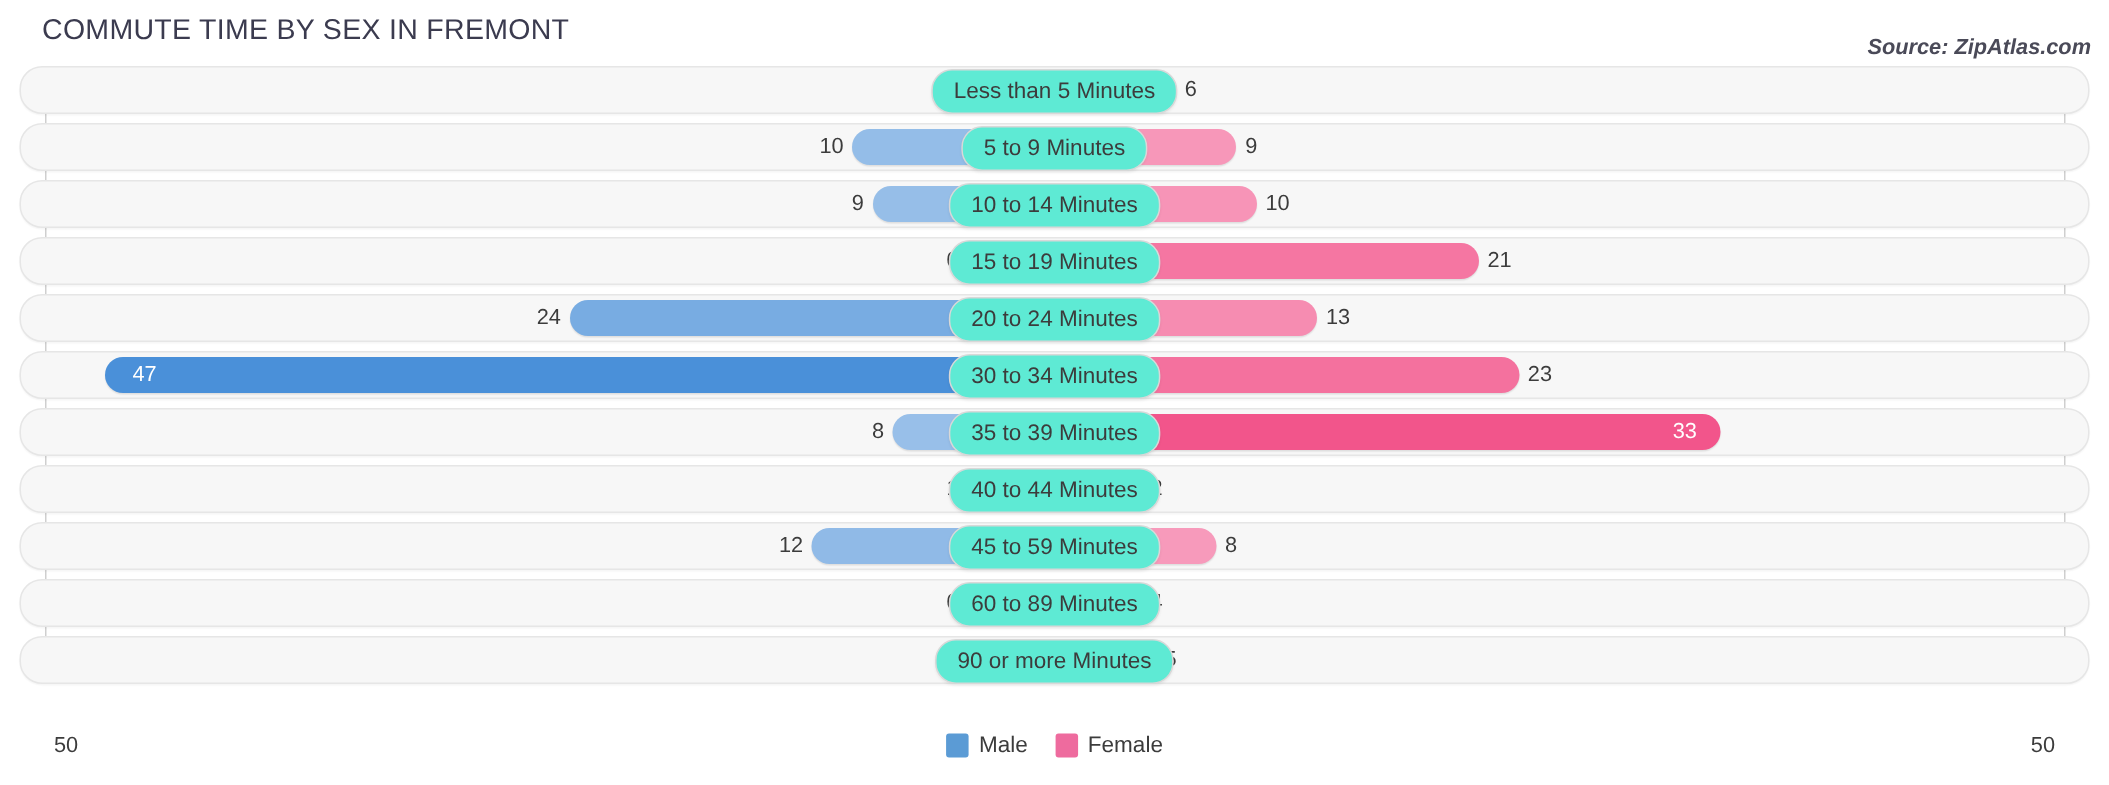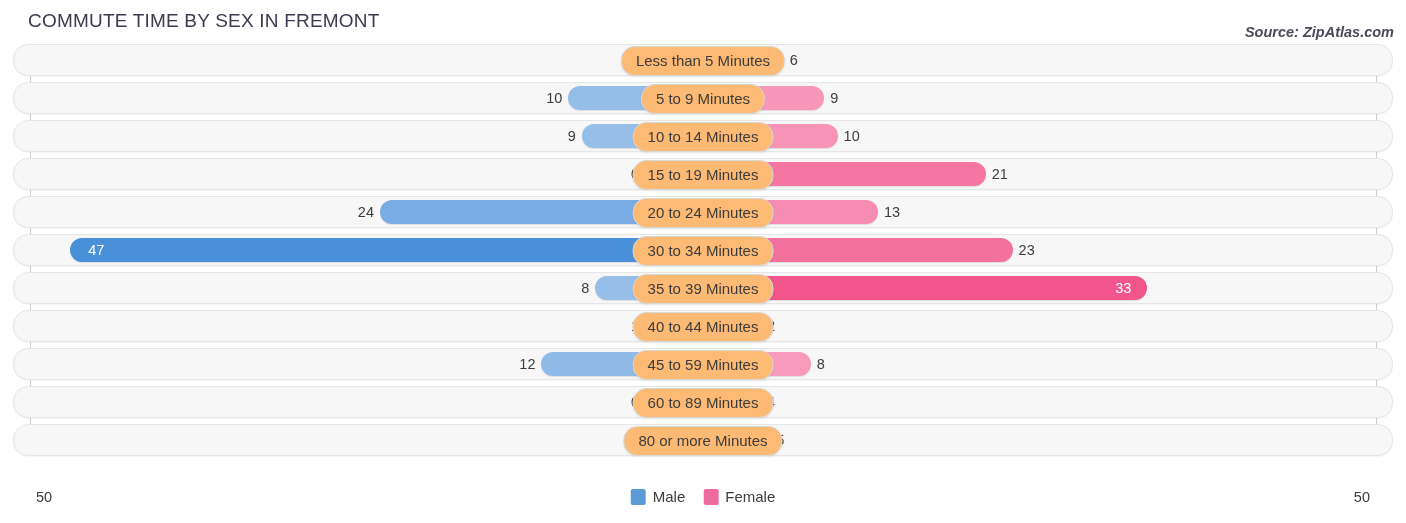--- a/index.html
+++ b/index.html
@@ -104,21 +104,21 @@
   }
 
   .cat-pill {
     position: absolute;
     left: 50%;
     top: 1px;
     transform: translateX(-50%);
     height: 28px;
     line-height: 27px;
     padding: 0 14px;
-    background: #fdba74;
+    background: #5eead4;
     border: 1px solid #d8d8d8;
     border-radius: 14px;
     font-size: 15px;
     color: #3c3c3c;
     white-space: nowrap;
     box-shadow: 0 1px 2px rgba(0,0,0,0.07);
     z-index: 5;
   }
 
   
@@ -243,21 +243,21 @@
         <div class="bar female" style="width: 58px; background: rgb(248, 165, 194);"></div>
         <div class="val male-out" style="margin-right: 64px;">0</div>
         <div class="val female-out" style="margin-left: 64px;">4</div>
         <div class="cat-pill">60 to 89 Minutes</div>
       </div>
       <div class="row">
         <div class="bar male" style="width: 58px; background: rgb(166, 200, 236);"></div>
         <div class="bar female" style="width: 67.3px; background: rgb(248, 162, 192);"></div>
         <div class="val male-out" style="margin-right: 64px;">1</div>
         <div class="val female-out" style="margin-left: 73.3px;">5</div>
-        <div class="cat-pill">80 or more Minutes</div>
+        <div class="cat-pill">90 or more Minutes</div>
       </div>
     </div>
 </div>
 
 <div class="footer">
   <div class="axis-tick left">50</div>
   <div class="axis-tick right">50</div>
   <div class="legend" id="legend">
       <div class="legend-item">
         <span class="legend-swatch" style="background: rgb(91, 155, 213);"></span>

